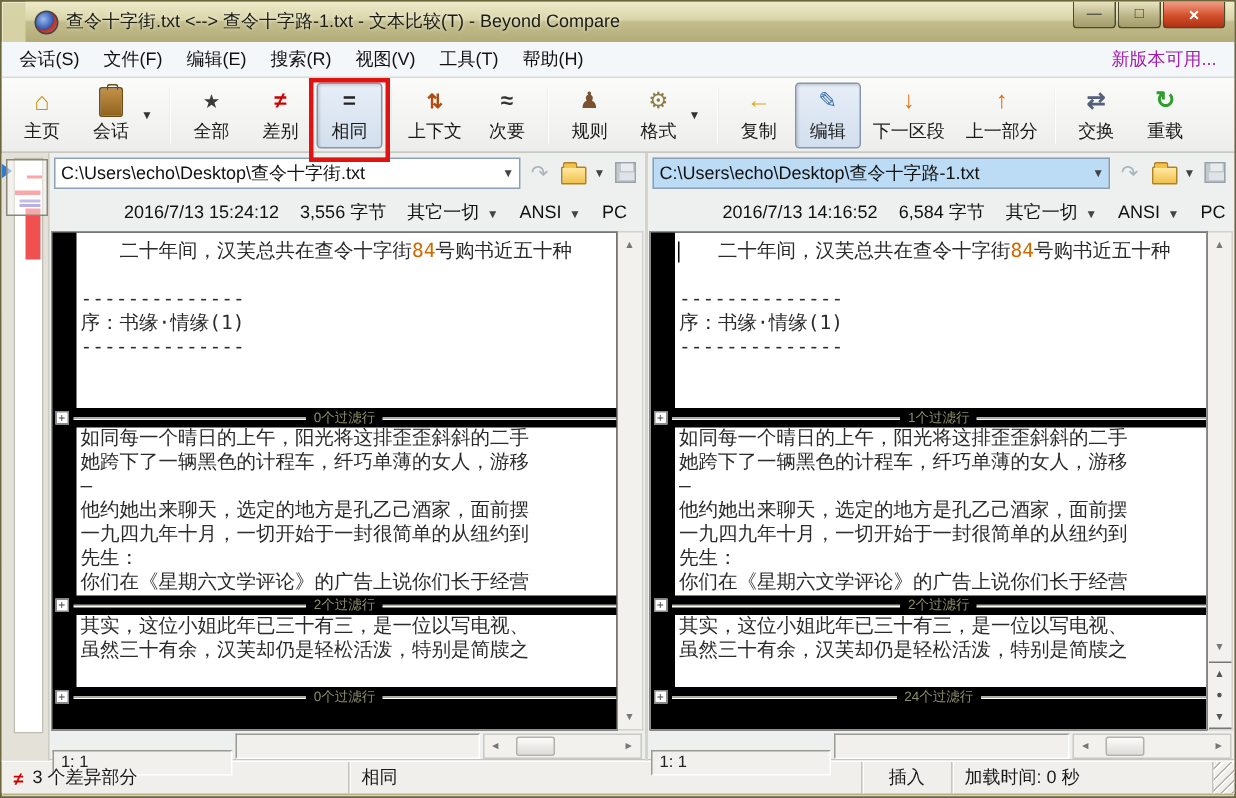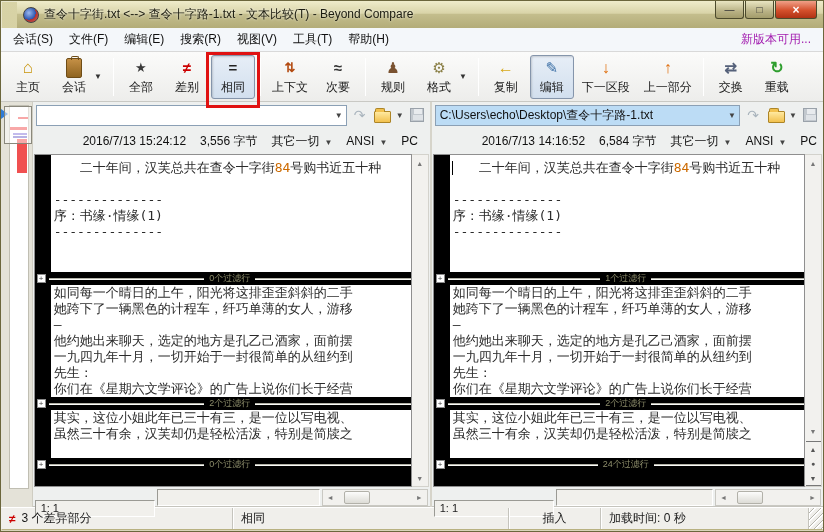--- a/index.html
+++ b/index.html
@@ -119,22 +119,22 @@
   .hs-btn { width: 15px; height: 15px; font-size: 7px; color: #777; display: flex; align-items: center; justify-content: center; cursor: pointer; }
   .hs-track { flex: 1; position: relative; height: 15px; }
   .hs-thumb { position: absolute; left: 6px; top: 1px; width: 26px; height: 13px; background: linear-gradient(180deg,#fcfcfb,#dddcd6); border: 1px solid #b2b1a9; border-radius: 2px; cursor: grab; }
   
   .statusbar { height: 22px; background: #f0efeb; border-top: 1px solid #fff; box-shadow: 0 -1px 0 #c5c4bd;
     display: flex; align-items: center; font-size: 12px; color: #1a1a1a; }
   .sb-cell { padding: 0 8px; height: 100%; display: flex; align-items: center; border-right: 1px solid #c5c4bd; box-shadow: 1px 0 0 #fff; white-space: nowrap; }
   .sb-diff-icon { color: #cc0000; font-weight: bold; margin-right: 6px; }
   .sb-c1 { width: 232px; }
   .sb-c2 { flex: 1; }
-  .sb-c3 { width: 92px; justify-content: center; }
-  .sb-c4 { width: 208px; }
+  .sb-c3 { width: 60px; justify-content: center; }
+  .sb-c4 { width: 174px; }
   .sb-grip { width: 14px; height: 100%; background:
     repeating-linear-gradient(135deg, transparent 0 3px, #b5b4ac 3px 4px, #fff 4px 5px); }
 </style>
 </head>
 <body>
 
 <div class="window">
 
   <div class="titlebar">
     <div class="app-icon"></div>
@@ -282,20 +282,21 @@
       <div class="ov-mark" style="left:17px;top:15px;width:10px;height:2px;background:#f05050;"></div>
       <div class="ov-mark" style="left:9px;top:25px;width:17px;height:3px;background:#f05050;"></div>
       <div class="ov-mark" style="left:12px;top:31px;width:14px;height:2px;background:#8677d9;"></div>
       <div class="ov-mark" style="left:12px;top:34px;width:14px;height:2px;background:#6f64c8;"></div>
       <div class="ov-mark" style="left:16px;top:37px;width:10px;height:34px;background:#f05050;"></div>
     </div>
 
     <div class="pane-col left">
       <div class="pane-header">
         <div class="path-combo">
+          <span>C:\Users\echo\Desktop\查令十字街.txt</span>
           <span class="combo-arrow">▼</span>
         </div>
         <div class="hdr-ic ic-reopen">↷</div>
         <div class="hdr-ic">
             <span class="ic-folder"></span>
           </div>
         <div class="drop-mini">▼</div>
         <div class="hdr-ic">
             <span class="ic-save"></span>
           </div>

